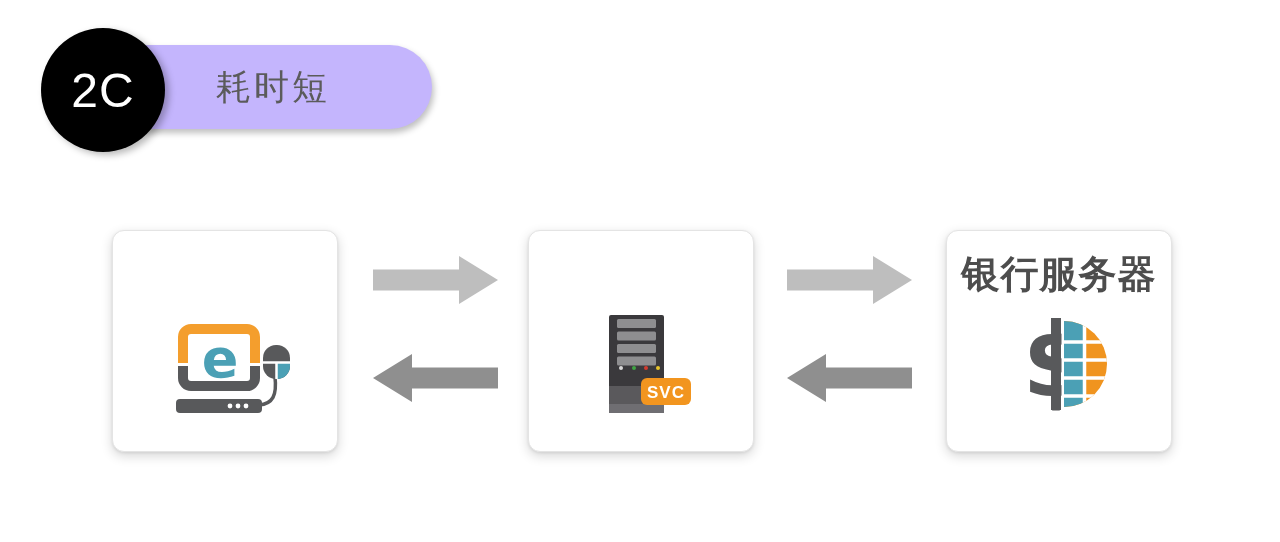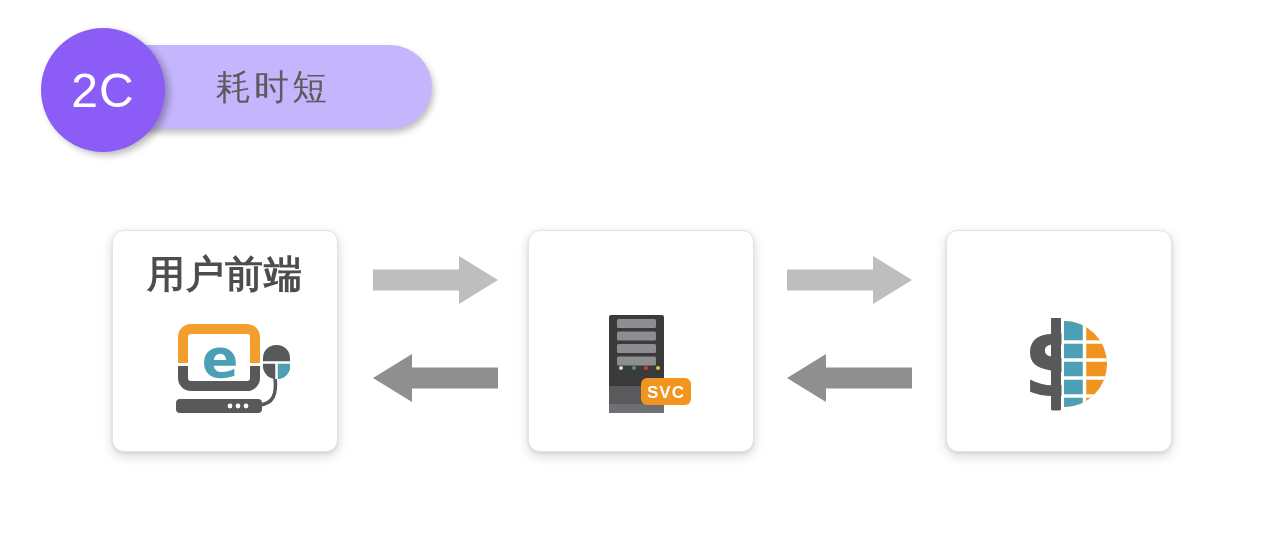--- a/index.html
+++ b/index.html
@@ -10,21 +10,21 @@
   .pill{
     position:absolute;left:100px;top:45px;width:332px;height:84px;
     background:#c4b5fd;border-radius:44px;
     box-shadow:2px 4px 6px rgba(0,0,0,0.25);
     display:flex;align-items:center;justify-content:center;
     padding-left:14px;box-sizing:border-box;z-index:1;
   }
   .pill-text{font-size:35px;color:#5b5b5b;letter-spacing:3px;}
   .circle{
     position:absolute;left:41px;top:28px;width:124px;height:124px;border-radius:50%;
-    background:#8b5cf6;
+    background:#000000;
     box-shadow:4px 3px 7px rgba(0,0,0,0.28);
     display:flex;align-items:center;justify-content:center;z-index:2;
   }
   .circle-text{font-size:48px;color:#ffffff;font-weight:400;letter-spacing:1px;}
 
   
   .node{
     position:absolute;top:230px;width:226px;height:222px;background:#ffffff;
     border:1px solid #e4e4e4;border-radius:12px;box-sizing:border-box;
     box-shadow:0 4px 12px rgba(0,0,0,0.16),0 1px 3px rgba(0,0,0,0.08);
@@ -54,21 +54,20 @@
 <div class="canvas">
 
   <div class="pill">
     <span class="pill-text">耗时短</span>
   </div>
   <div class="circle">
     <span class="circle-text">2C</span>
   </div>
 
   <div class="node node-1">
-    <div class="node-title">用户前端</div>
     <svg class="node-icon icon-browser" width="126" height="100" viewBox="0 0 126 100" xmlns="http://www.w3.org/2000/svg">
       <defs>
         <clipPath id="b1-top">
             <rect x="0" y="0" width="126" height="44"></rect>
           </clipPath>
         <clipPath id="b1-bot">
             <rect x="0" y="47" width="126" height="53"></rect>
           </clipPath>
         <clipPath id="b1-mouse">
             <rect x="94" y="26" width="27" height="34" rx="13"></rect>
@@ -118,20 +117,21 @@
       <rect x="3" y="90" width="55" height="9" fill="#6f6e72"></rect>
 
       <g>
         <rect x="35" y="64" width="50" height="27" rx="6" fill="#f2951f"></rect>
         <text x="60" y="84" text-anchor="middle" font-family="'Liberation Sans',sans-serif" font-size="17" font-weight="bold" letter-spacing="1" fill="#ffffff">SVC</text>
       </g>
     </svg>
   </div>
 
   <div class="node node-3">
+    <div class="node-title">银行服务器</div>
     <svg class="node-icon icon-bank" width="105" height="95" viewBox="0 0 105 95" xmlns="http://www.w3.org/2000/svg">
       <defs>
         <clipPath id="g1-left">
             <rect x="0" y="0" width="52.5" height="95"></rect>
           </clipPath>
         <clipPath id="g1-globe">
             <path d="M55,4 A43,43 0 0 1 55,90 Z"></path>
           </clipPath>
       </defs>
 

